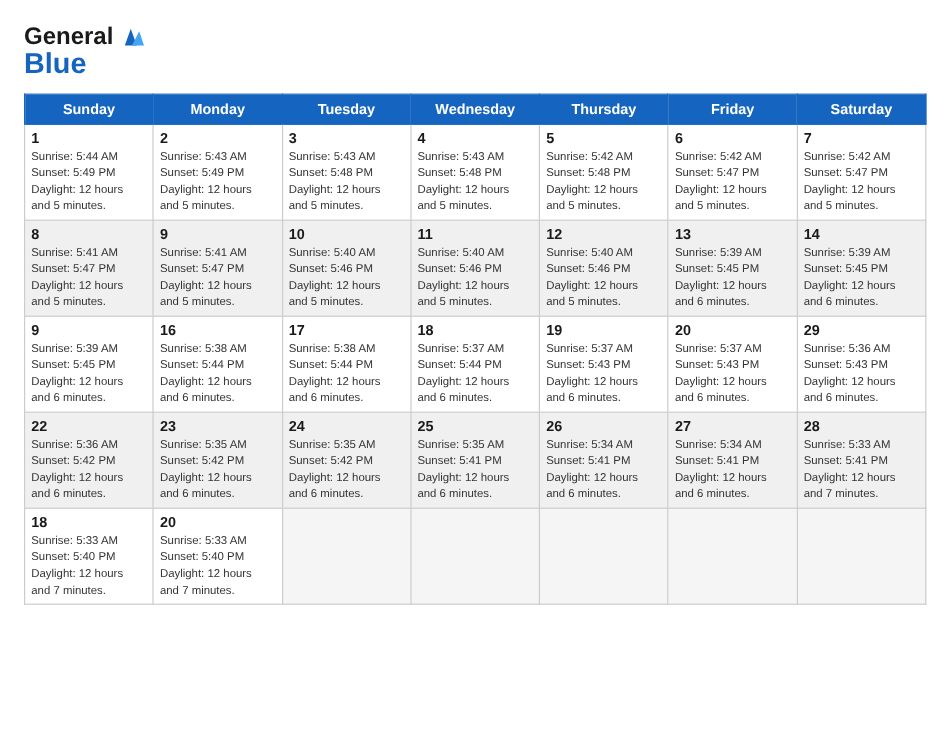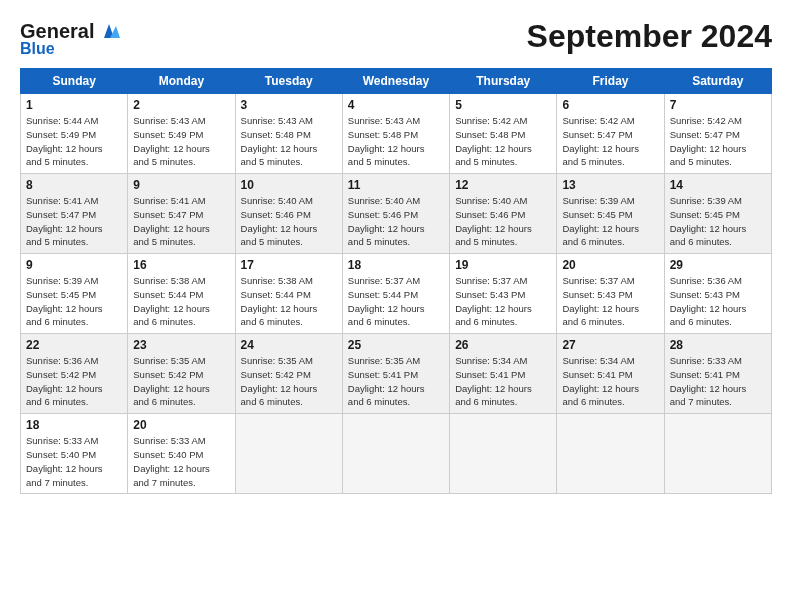--- a/index.html
+++ b/index.html
@@ -86,25 +86,24 @@
   <div class="header">
     <div class="logo">
       <div>
         <div style="display:flex;align-items:center;">
           <span style="font-size:20px;font-weight:bold;color:#1a1a1a;">General</span>
           <svg width="26" height="26" viewBox="0 0 26 26" style="margin-left:2px;">
             <polygon points="8,20 13,6 18,20" fill="#1565c0"></polygon>
             <polygon points="14,20 20,8 24,20" fill="#42a5f5"></polygon>
           </svg>
         </div>
-        <span style="font-size:16px;font-weight:bold;color:#1565c0;display:block;margin-top:-4px;">Blue</span>
+        <span style="font-size:24px;font-weight:bold;color:#1565c0;display:block;margin-top:-4px;">Blue</span>
       </div>
     </div>
     <div class="title-section">
-      <div class="month-title">September 2024</div>
     </div>
   </div>
 
   <table class="calendar">
     <thead>
       <tr>
       <th>Sunday</th>
           <th>Monday</th>
           <th>Tuesday</th>
           <th>Wednesday</th>

